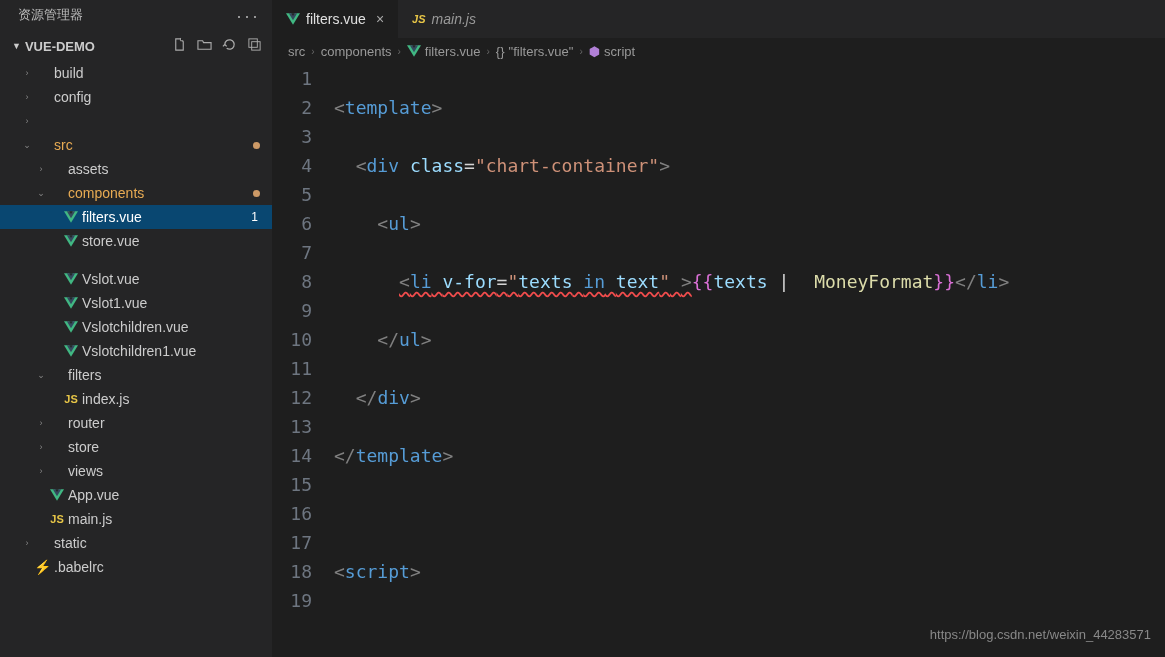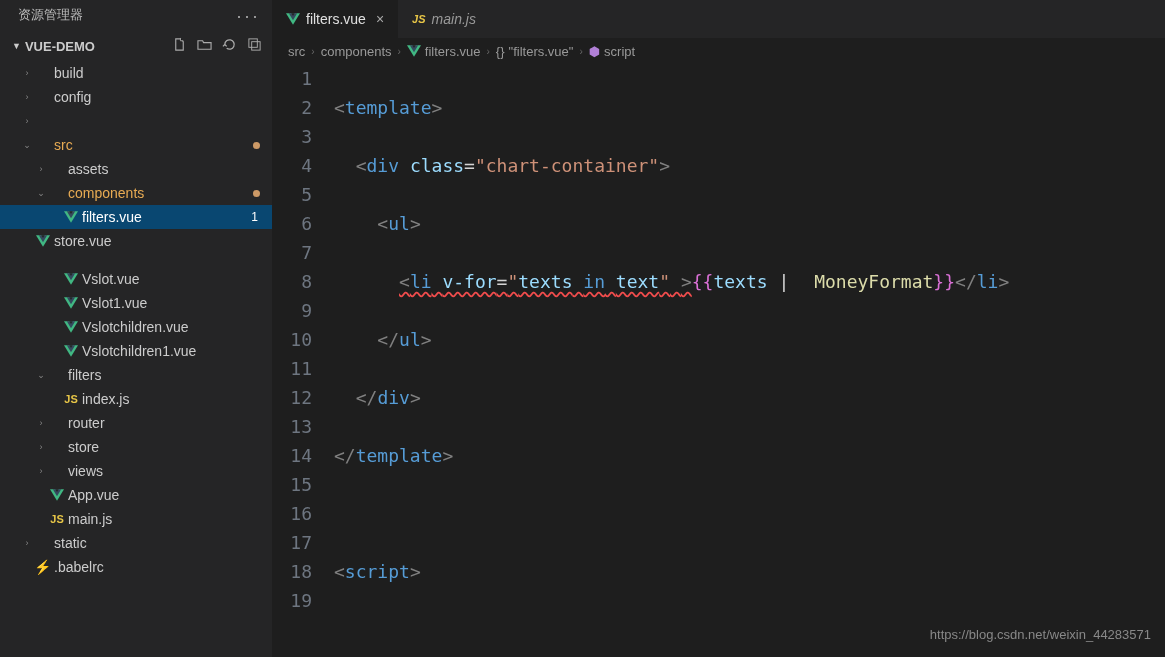--- a/index.html
+++ b/index.html
@@ -131,21 +131,21 @@
         <span class="ico">
           <svg class="vue-icon" viewBox="0 0 24 20">
             <polygon class="outer" points="0,0 24,0 12,20"></polygon>
             <polygon class="inner" points="4.8,0 19.2,0 12,12"></polygon>
             <polygon fill="#252526" points="9,0 15,0 12,5"></polygon>
           </svg>
         </span>
         <span class="lbl ">filters.vue</span>
         <span class="badge">1</span>
       </div>
-      <div class="tree-item" style="padding-left: 20px; justify-content: space-between;">
+      <div class="tree-item" style="padding-left: 48px; justify-content: space-between;">
         <span class="chev blank">›</span>
         <span class="ico">
           <svg class="vue-icon" viewBox="0 0 24 20">
             <polygon class="outer" points="0,0 24,0 12,20"></polygon>
             <polygon class="inner" points="4.8,0 19.2,0 12,12"></polygon>
             <polygon fill="#252526" points="9,0 15,0 12,5"></polygon>
           </svg>
         </span>
         <span class="lbl ">store.vue</span>
       </div>

